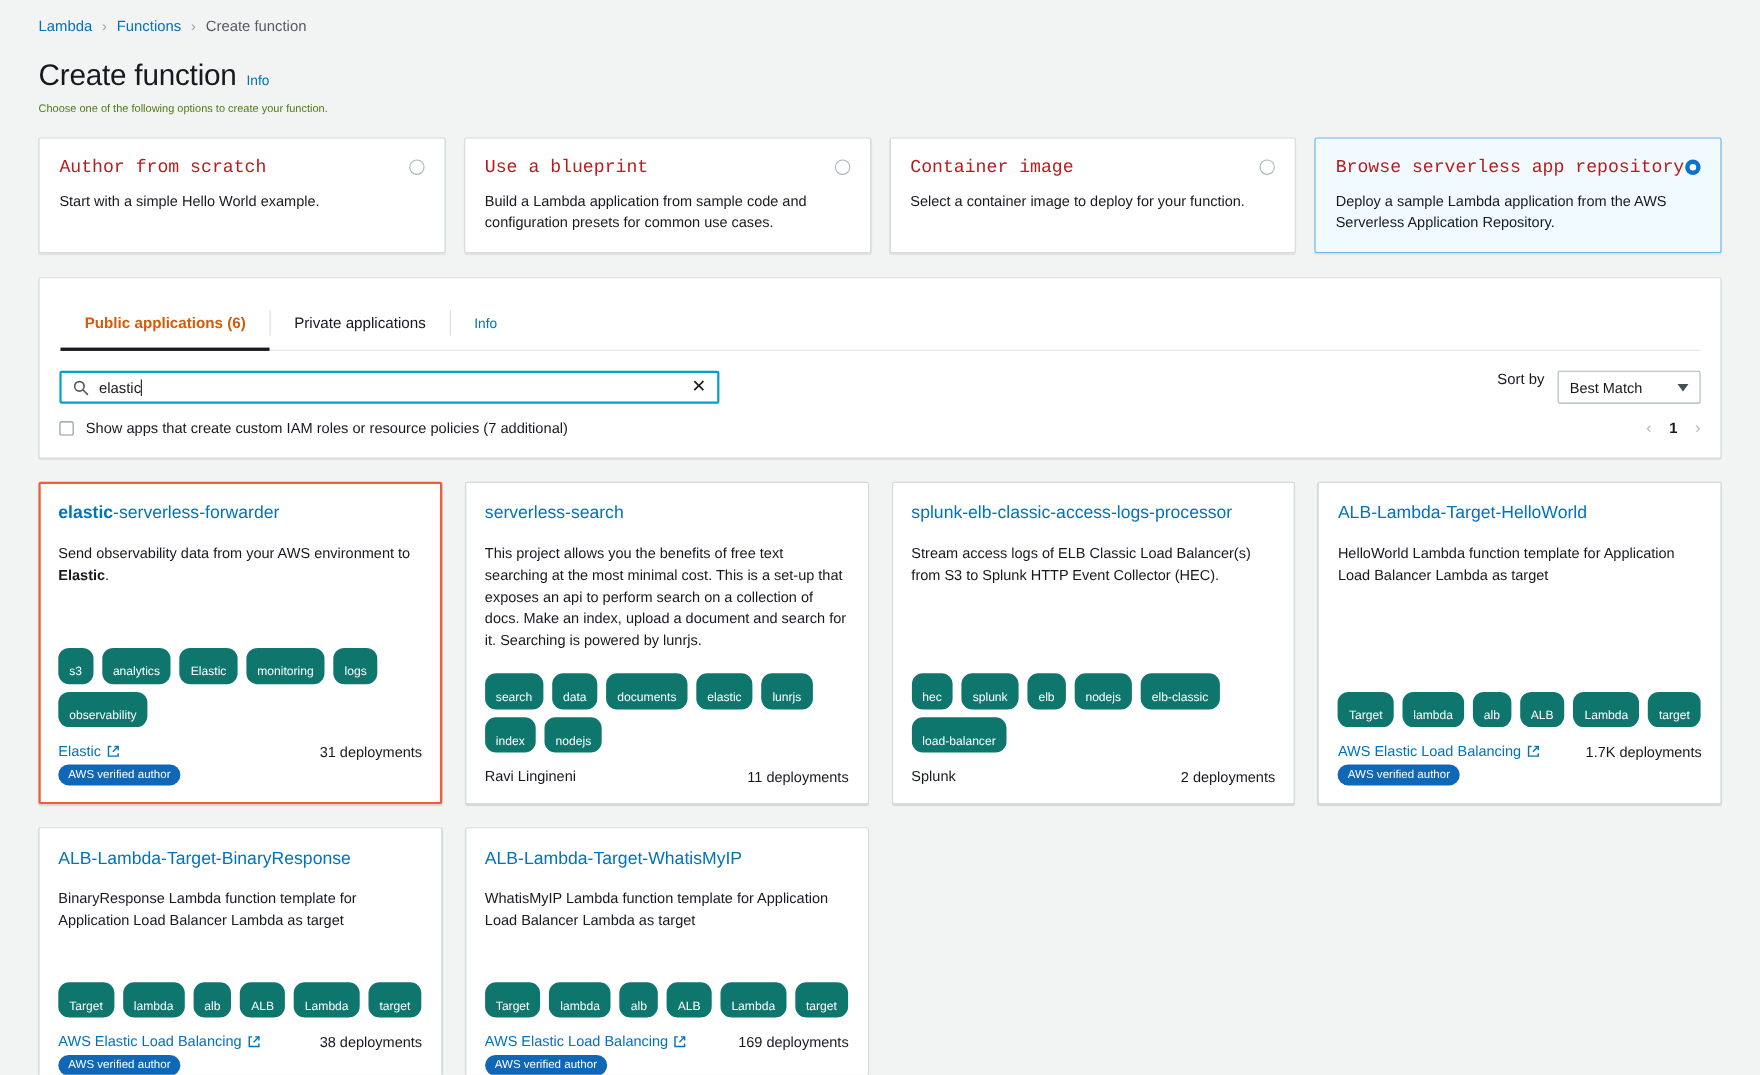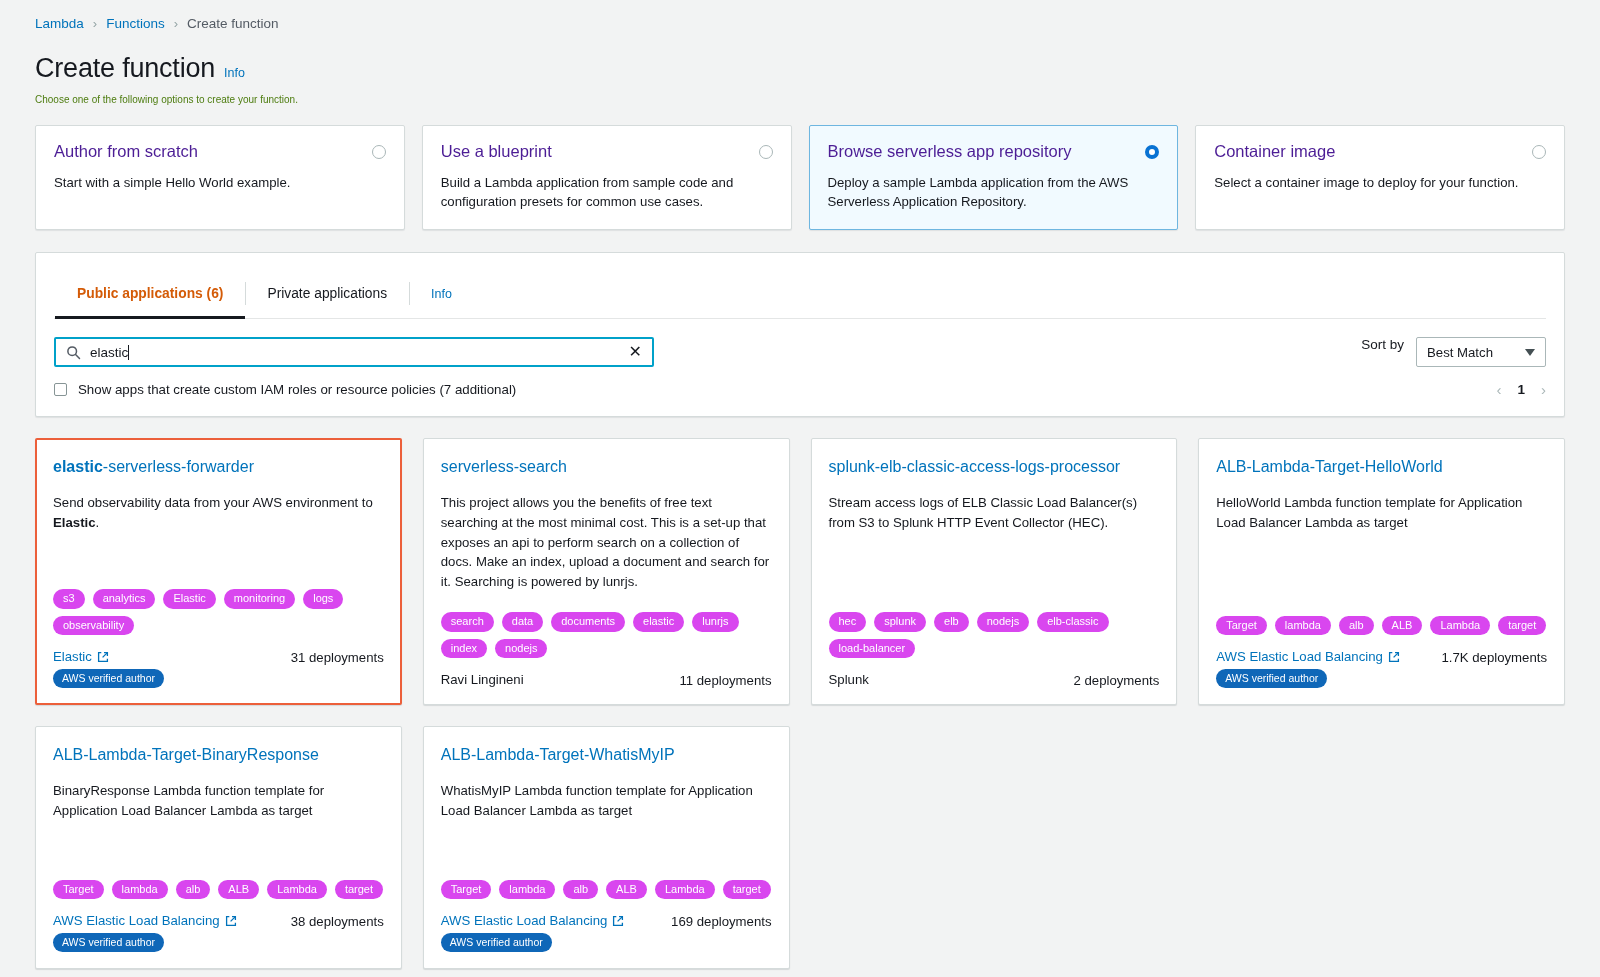--- a/index.html
+++ b/index.html
@@ -26,21 +26,21 @@
 
   
   .options { display: flex; gap: 17px; margin-top: 20px; }
   .opt-card {
     flex: 1 1 0; background: #fff; border: 1px solid #d5dbdb; border-radius: 2px;
     padding: 16px 18px 18px 18px; min-height: 98px; position: relative; cursor: pointer;
     box-shadow: 0 1px 1px rgba(0,28,36,.08);
   }
   .opt-card.selected { background: #f1faff; border: 1px solid #6eb6e0; }
   .opt-head { display: flex; justify-content: space-between; align-items: flex-start; }
-  .opt-title { font-size: 16.5px; font-weight: 400; color: #4c1d95; line-height: 1.2; }
+  .opt-title { font-size: 16.5px; font-weight: 400; color: #b91c1c; line-height: 1.2; font-family: Liberation Mono, monospace; }
   .opt-desc { margin-top: 11px; font-size: 13.2px; line-height: 1.45; color: #16191f; max-width: 96%; }
   .radio { width: 14px; height: 14px; border-radius: 50%; border: 1px solid #aab7b8; background: #fff; flex: none; margin-top: 3px; }
   .radio.on { border: 4px solid #0972d3; background: #fff; }
 
   
   .panel { background: #fff; border: 1px solid #d5dbdb; border-radius: 2px; margin-top: 22px;
            box-shadow: 0 1px 1px rgba(0,28,36,.08); padding: 16px 18px 18px 18px; }
   .tabs { display: flex; align-items: stretch; border-bottom: 1px solid #e4e6e6; height: 50px; padding-left: 1px; }
   .tab { display: flex; align-items: center; padding: 0 22px; font-size: 13.8px; color: #16191f;
          cursor: pointer; position: relative; }
@@ -75,21 +75,21 @@
   .app-card {
     background: #fff; border: 1px solid #d5dbdb; border-radius: 2px; padding: 18px 17px 16px 17px;
     box-shadow: 0 1px 1px rgba(0,28,36,.12); display: flex; flex-direction: column; cursor: pointer;
     min-height: 243px;
   }
   .app-card.highlight { border: 2px solid #ec5f3a; padding: 17px 16px 15px 16px; }
   .app-title { font-size: 16px; color: #0073bb; line-height: 1.25; font-weight: 400; margin-bottom: 16px; cursor: pointer; }
   .app-title b { font-weight: bold; }
   .app-desc { font-size: 13.2px; line-height: 1.5; color: #16191f; }
   .tags { display: flex; flex-wrap: wrap; gap: 7px 8px; margin-top: auto; padding-top: 20px; }
-  .tag { background: #d946ef; color: #fff; border-radius: 10px; font-size: 11px; padding: 3px 10px 4px 10px; line-height: 1.15; white-space: nowrap; }
+  .tag { background: #0f766e; color: #fff; border-radius: 10px; font-size: 11px; padding: 16px 10px 4px 10px; line-height: 1.15; white-space: nowrap; }
   .app-foot { display: flex; align-items: flex-start; justify-content: space-between; margin-top: 14px; gap: 8px; }
   .author { font-size: 13.2px; color: #16191f; }
   .author.link { color: #0073bb; cursor: pointer; display: inline-flex; align-items: center; gap: 5px; }
   .ext-ico { width: 12px; height: 12px; flex: none; }
   .deploys { font-size: 13.2px; color: #16191f; white-space: nowrap; padding-top: 1px; }
   .verified { display: inline-block; background: #0f67b8; color: #fff; border-radius: 10px; font-size: 10.5px;
               padding: 3px 9px 4px 9px; margin-top: 5px; line-height: 1.15; white-space: nowrap; }
   .foot-left { display: flex; flex-direction: column; align-items: flex-start; }
 </style>
 </head>
@@ -122,34 +122,34 @@
     </div>
 
     <div class="opt-card">
       <div class="opt-head">
         <div class="opt-title">Use a blueprint</div>
         <div class="radio"></div>
       </div>
       <div class="opt-desc">Build a Lambda application from sample code and configuration presets for common use cases.</div>
     </div>
 
+    <div class="opt-card">
+      <div class="opt-head">
+        <div class="opt-title">Container image</div>
+        <div class="radio"></div>
+      </div>
+      <div class="opt-desc">Select a container image to deploy for your function.</div>
+    </div>
+
     <div class="opt-card selected">
       <div class="opt-head">
         <div class="opt-title">Browse serverless app repository</div>
         <div class="radio on"></div>
       </div>
       <div class="opt-desc">Deploy a sample Lambda application from the AWS Serverless Application Repository.</div>
-    </div>
-
-    <div class="opt-card">
-      <div class="opt-head">
-        <div class="opt-title">Container image</div>
-        <div class="radio"></div>
-      </div>
-      <div class="opt-desc">Select a container image to deploy for your function.</div>
     </div>
 
   </div>
 
   <div class="panel">
 
     <div class="tabs">
       <div class="tab active">
         <span>Public applications (6)</span>
       </div>

